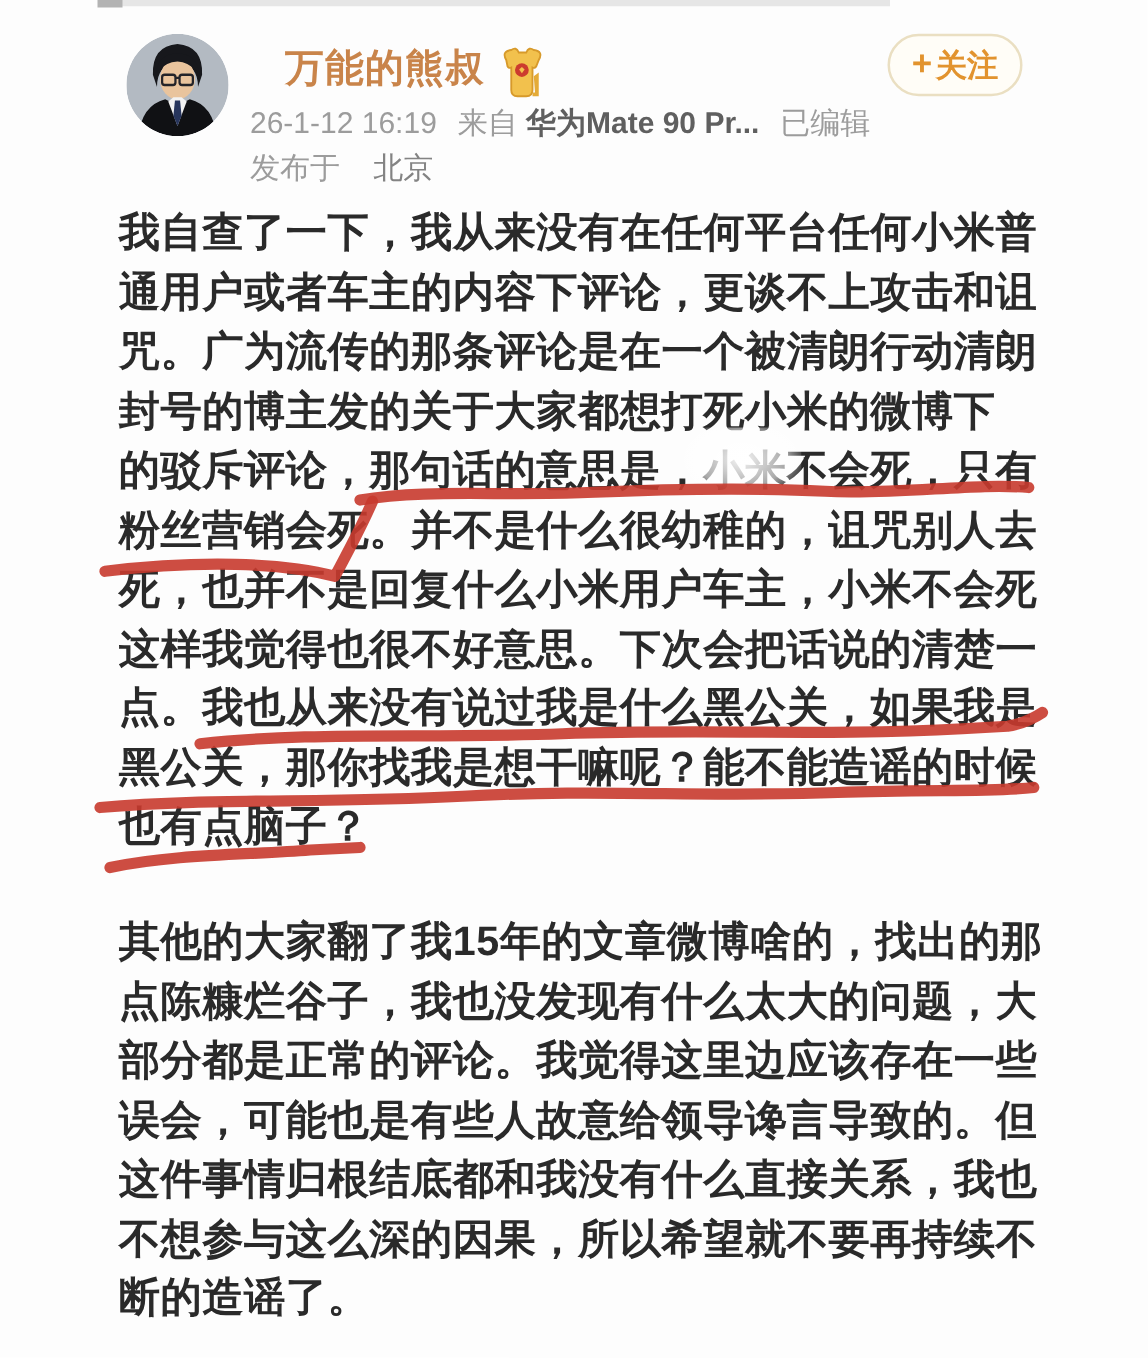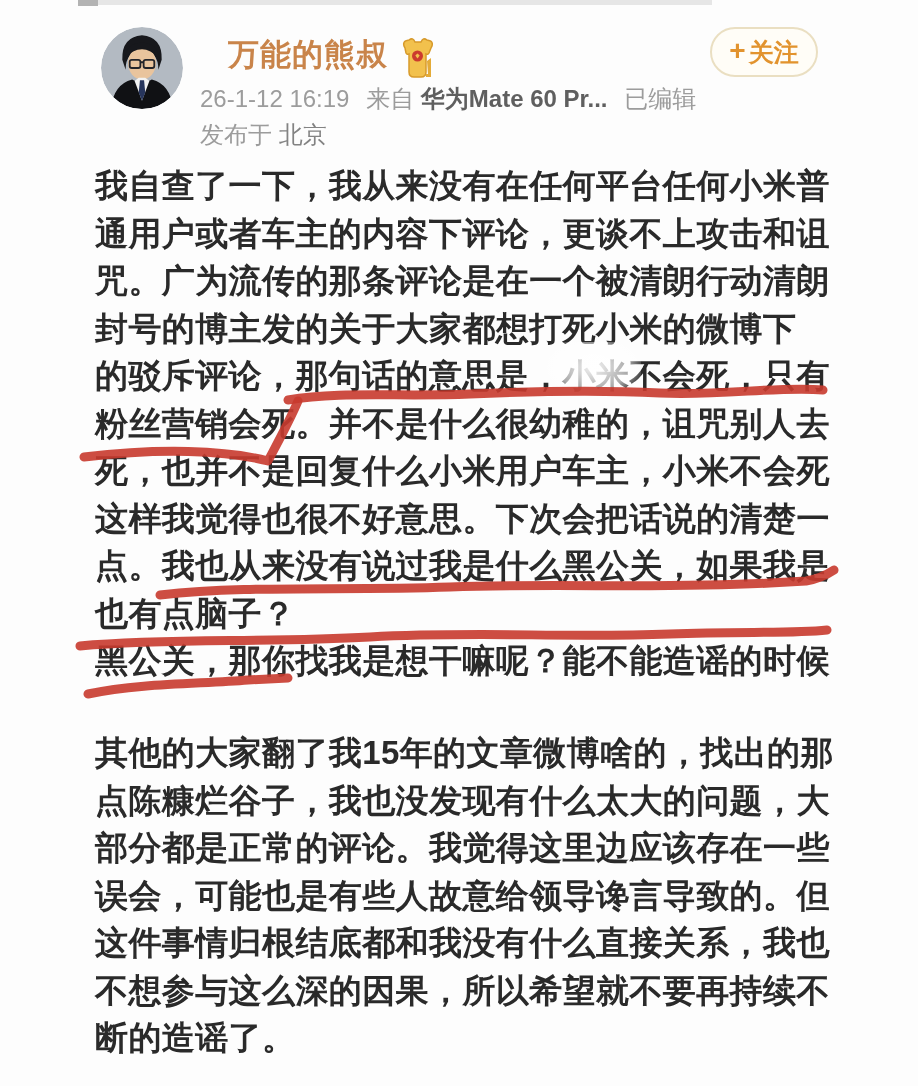--- a/index.html
+++ b/index.html
@@ -25,21 +25,21 @@
   
   .avatar{position:absolute;left:101px;top:27px;width:82px;height:82px;border-radius:50%;overflow:hidden;}
   .avatar svg{display:block;width:100%;height:100%;}
   .name-row{position:absolute;left:200px;top:33px;display:flex;align-items:flex-start;}
   .username{font-size:31px;font-weight:700;color:var(--username-orange);letter-spacing:1px;line-height:44px;margin-left:28px;}
   .badge{display:inline-block;margin-left:10px;margin-top:4px;width:40px;height:44px;}
   .meta-row{position:absolute;left:200px;top:84px;font-size:24px;color:var(--meta-gray);white-space:nowrap;line-height:30px;}
   .meta-row .sep{display:inline-block;width:10px;}
   .meta-row .source{color:var(--source-gray);font-weight:600;}
   .loc-row{position:absolute;left:200px;top:120px;font-size:24px;color:var(--meta-gray);line-height:30px;}
-  .loc-row .loc{color:#838383;margin-left:0;}
+  .loc-row .loc{color:#838383;margin-left:20px;}
   .follow{
     position:absolute;left:710px;top:27px;width:108px;height:50px;
     border:2px solid var(--follow-border);border-radius:26px;background:#fffdf7;
     color:var(--follow-orange);font-size:25px;font-weight:700;
     display:flex;align-items:center;justify-content:center;gap:3px;
     font-family:"Liberation Sans", sans-serif;cursor:pointer;
   }
   .follow .plus{font-size:28px;font-weight:700;line-height:1;transform:translateY(-1px);}
 
   
@@ -102,21 +102,21 @@
         <circle cx="19.5" cy="19" r="5.5" fill="#cc3b2e"></circle>
         <path d="M19.5,16.5 l2.2,2 l-2.2,3 l-2.2,-3 Z" fill="#f2c14d"></path>
         <path d="M29,24 l4,-3 l0,19 l-5,0 l0,-3 l2,0 Z" fill="#e4ab38"></path>
       </svg>
     </span>
   </div>
 
   <div class="meta-row">
     <span>26-1-12 16:19</span><span class="sep"></span>
     <span>来自</span>
-    <span class="source">华为Mate 60 Pr...</span><span class="sep"></span>
+    <span class="source">华为Mate 90 Pr...</span><span class="sep"></span>
     <span>已编辑</span>
   </div>
 
   <div class="loc-row">
     <span>发布于</span>
     <span class="loc">北京</span>
   </div>
 
   <button class="follow">
     <span class="plus">+</span>
@@ -126,22 +126,22 @@
   <div class="para p1">
     <div class="line">我自查了一下，我从来没有在任何平台任何小米普</div>
     <div class="line">通用户或者车主的内容下评论，更谈不上攻击和诅</div>
     <div class="line">咒。广为流传的那条评论是在一个被清朗行动清朗</div>
     <div class="line">封号的博主发的关于大家都想打死小米的微博下</div>
     <div class="line">的驳斥评论，那句话的意思是，小米不会死，只有</div>
     <div class="line">粉丝营销会死。并不是什么很幼稚的，诅咒别人去</div>
     <div class="line">死，也并不是回复什么小米用户车主，小米不会死</div>
     <div class="line">这样我觉得也很不好意思。下次会把话说的清楚一</div>
     <div class="line">点。我也从来没有说过我是什么黑公关，如果我是</div>
+    <div class="line">黑公关，那你找我是想干嘛呢？能不能造谣的时候</div>
     <div class="line">也有点脑子？</div>
-    <div class="line">黑公关，那你找我是想干嘛呢？能不能造谣的时候</div>
   </div>
 
   <div class="para p2">
     <div class="line">其他的大家翻了我15年的文章微博啥的，找出的那</div>
     <div class="line">点陈糠烂谷子，我也没发现有什么太大的问题，大</div>
     <div class="line">部分都是正常的评论。我觉得这里边应该存在一些</div>
     <div class="line">误会，可能也是有些人故意给领导谗言导致的。但</div>
     <div class="line">这件事情归根结底都和我没有什么直接关系，我也</div>
     <div class="line">不想参与这么深的因果，所以希望就不要再持续不</div>
     <div class="line">断的造谣了。</div>

